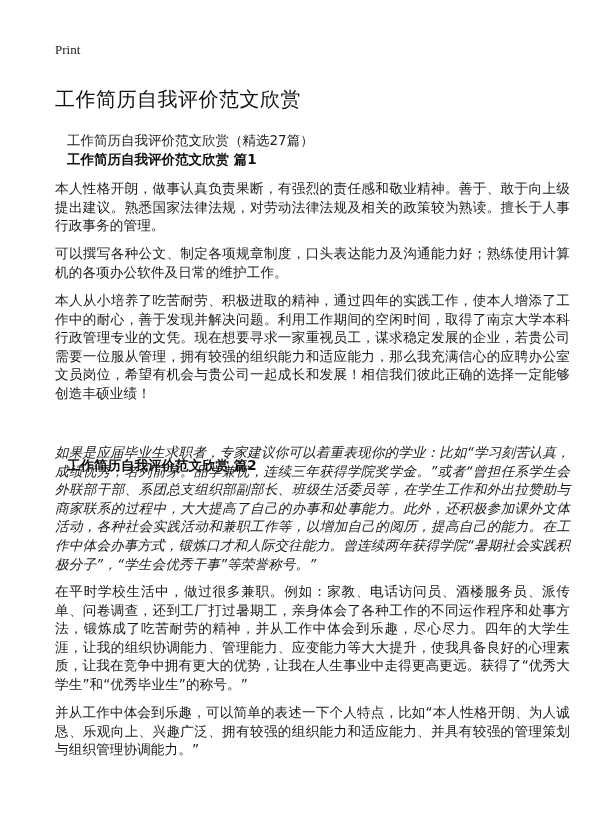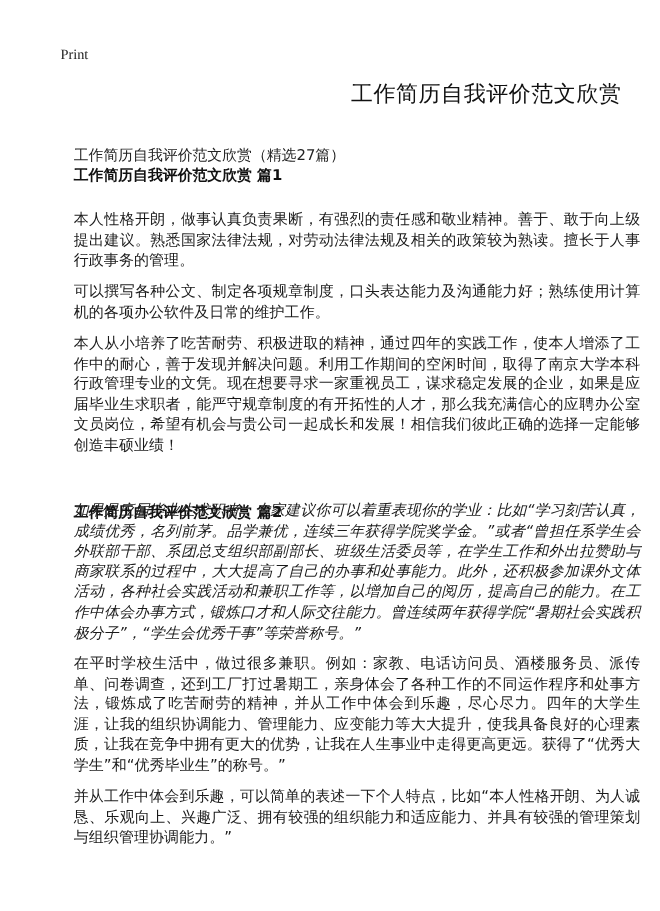--- a/index.html
+++ b/index.html
@@ -25,24 +25,24 @@
       position: absolute;
       top: 42px;
       left: 0;
       font-family: "Liberation Serif", "DejaVu Serif", serif;
       font-size: 13px;
       color: #222;
       cursor: pointer;
     }
     .doc-title {
       position: absolute;
-      top: 72px;
+      top: 86px;
       left: 0;
       width: 510px;
-      text-align: right;
+      text-align: left;
       font-size: 20px;
       font-weight: normal;
       letter-spacing: 0.5px;
       margin: 0;
       color: #111;
     }
     .subtitle {
       position: absolute;
       top: 120px;
       left: 0;
@@ -57,21 +57,21 @@
       font-weight: bold;
       margin: 0;
       color: #111;
     }
     .para {
       position: absolute;
       left: 0;
       width: 515px;
       font-size: 13.6px;
       line-height: 18.6px;
-      margin: 12px;
+      margin: 0;
       color: #1a1a1a;
       text-align: justify;
       letter-spacing: 0.1px;
     }
   </style>
 </head>
 <body>
 
 <div class="page">
   <a class="print-link">Print</a>
@@ -79,21 +79,21 @@
   <h1 class="doc-title">工作简历自我评价范文欣赏</h1>
 
   <p class="subtitle">工作简历自我评价范文欣赏（精选27篇）</p>
 
   <h2 class="section-heading" style="top:151px;">工作简历自我评价范文欣赏 篇1</h2>
 
   <p class="para" style="top:179px;">本人性格开朗，做事认真负责果断，有强烈的责任感和敬业精神。善于、敢于向上级提出建议。熟悉国家法律法规，对劳动法律法规及相关的政策较为熟读。擅长于人事行政事务的管理。</p>
 
   <p class="para" style="top:244px;">可以撰写各种公文、制定各项规章制度，口头表达能力及沟通能力好；熟练使用计算机的各项办公软件及日常的维护工作。</p>
 
-  <p class="para" style="top:291px;">本人从小培养了吃苦耐劳、积极进取的精神，通过四年的实践工作，使本人增添了工作中的耐心，善于发现并解决问题。利用工作期间的空闲时间，取得了南京大学本科行政管理专业的文凭。现在想要寻求一家重视员工，谋求稳定发展的企业，如果是应届毕业生求职者，能严守规章制度的有开拓性的人才，那么我充满信心的应聘办公室文员岗位，希望有机会与贵公司一起成长和发展！相信我们彼此正确的选择一定能够创造丰硕业绩！</p>
+  <p class="para" style="top:291px;">本人从小培养了吃苦耐劳、积极进取的精神，通过四年的实践工作，使本人增添了工作中的耐心，善于发现并解决问题。利用工作期间的空闲时间，取得了南京大学本科行政管理专业的文凭。现在想要寻求一家重视员工，谋求稳定发展的企业，若贵公司需要一位服从管理，拥有较强的组织能力和适应能力，那么我充满信心的应聘办公室文员岗位，希望有机会与贵公司一起成长和发展！相信我们彼此正确的选择一定能够创造丰硕业绩！</p>
 
   <h2 class="section-heading" style="top:415px;margin-top:42px;">工作简历自我评价范文欣赏 篇2</h2>
 
   <p class="para" style="top:443px;font-style:italic;">如果是应届毕业生求职者，专家建议你可以着重表现你的学业：比如“学习刻苦认真，成绩优秀，名列前茅。品学兼优，连续三年获得学院奖学金。”或者“曾担任系学生会外联部干部、系团总支组织部副部长、班级生活委员等，在学生工作和外出拉赞助与商家联系的过程中，大大提高了自己的办事和处事能力。此外，还积极参加课外文体活动，各种社会实践活动和兼职工作等，以增加自己的阅历，提高自己的能力。在工作中体会办事方式，锻炼口才和人际交往能力。曾连续两年获得学院“暑期社会实践积极分子”，“学生会优秀干事”等荣誉称号。”</p>
 
   <p class="para" style="top:582px;">在平时学校生活中，做过很多兼职。例如：家教、电话访问员、酒楼服务员、派传单、问卷调查，还到工厂打过暑期工，亲身体会了各种工作的不同运作程序和处事方法，锻炼成了吃苦耐劳的精神，并从工作中体会到乐趣，尽心尽力。四年的大学生涯，让我的组织协调能力、管理能力、应变能力等大大提升，使我具备良好的心理素质，让我在竞争中拥有更大的优势，让我在人生事业中走得更高更远。获得了“优秀大学生”和“优秀毕业生”的称号。”</p>
 
   <p class="para" style="top:703px;">并从工作中体会到乐趣，可以简单的表述一下个人特点，比如“本人性格开朗、为人诚恳、乐观向上、兴趣广泛、拥有较强的组织能力和适应能力、并具有较强的管理策划与组织管理协调能力。”</p>
 </div>
 

